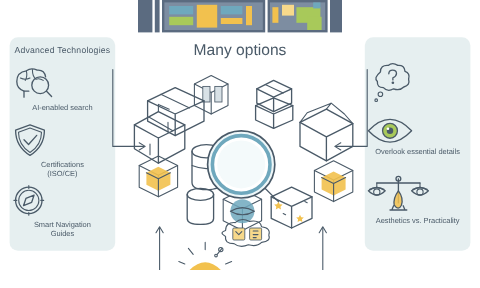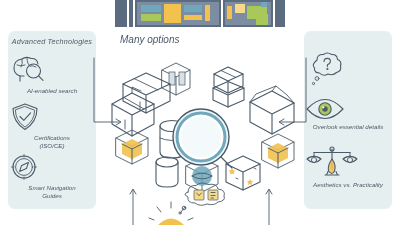--- a/index.html
+++ b/index.html
@@ -2,43 +2,43 @@
 <html><head>
 <meta charset="utf-8">
 <style>
   html,body{margin:0;padding:0;}
   body{
     width:400px;height:225px;overflow:hidden;
     background:#ffffff;
     font-family:"Liberation Sans", sans-serif;
     position:relative;
   }
-  #stage{position:absolute;left:0;top:0;width:348px;height:225px;font-style:italic;}
+  #stage{position:absolute;left:0;top:0;width:348px;height:225px;}
 
   
   .topbar{position:absolute;left:115px;top:0;width:170px;height:27px;}
 
   
   .panel{
     position:absolute;background:#e6eff0;border-radius:7px;
   }
   .panel-title{
     position:absolute;left:0;width:100%;text-align:center;
     font-size:7.2px;color:#4a5a68;letter-spacing:.2px;
   }
   .cell{position:absolute;left:0;width:100%;text-align:center;}
   .cell .ic{display:block;margin:0 auto;}
   .cell .lbl{
     display:block;font-size:6.2px;line-height:7.6px;color:#4a5a68;margin-top:2px;
   }
 
   
   .center-title{
-    position:absolute;left:120px;top:34px;width:160px;text-align:left;
-    font-size:10px;color:#4a5a68;
+    position:absolute;left:120px;top:34px;width:160px;text-align:center;
+    font-size:13px;color:#4a5a68;
   }
 
   
   .conn{position:absolute;}
 
   svg{display:block;overflow:visible;}
   .ln{fill:none;stroke:#4a5a68;stroke-width:1.1;stroke-linecap:round;stroke-linejoin:round;}
   .ln2{fill:none;stroke:#4a5a68;stroke-width:.9;stroke-linecap:round;stroke-linejoin:round;}
 </style>
 </head>

